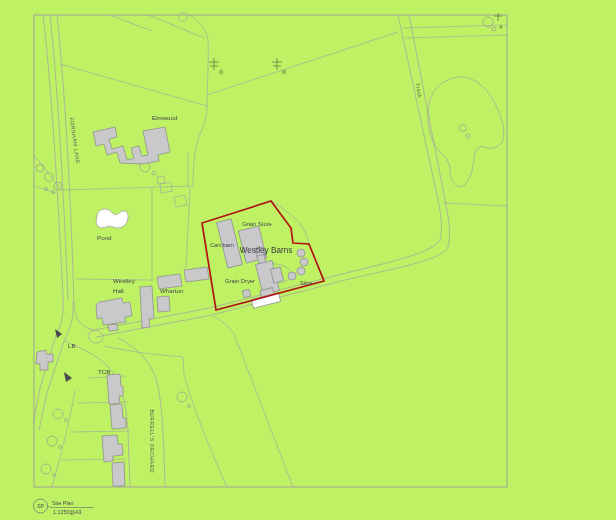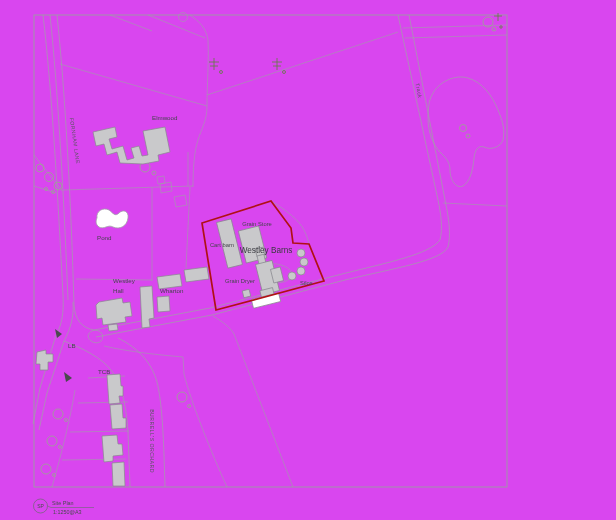--- a/index.html
+++ b/index.html
@@ -1,16 +1,16 @@
 <!DOCTYPE html>
 <html style="--site_boundary_color: #b01114; --building_fill: #c9c9cb; --building_stroke: #88888e; --line_color: #a0a0a6; --frame_line: #9c9ca2; --tree_color: #98a88e; --conifer_color: #5f7f3f; --label_color: #45454d;"><head>
 <meta charset="utf-8">
 <style>
   html,body{margin:0;padding:0;background:#ffffff;}
-  #page{position:relative;width:616px;height:520px;background:#d946ef;overflow:hidden;
+  #page{position:relative;width:616px;height:520px;background:#bef264;overflow:hidden;
         font-family:"Liberation Sans",sans-serif;}
   svg{position:absolute;left:0;top:0;}
   .frame{fill:none;stroke:var(--frame_line,#9c9ca2);stroke-width:0.9;}
   .fline{fill:none;stroke:var(--line_color,#a0a0a6);stroke-width:0.6;}
   .road{fill:none;stroke:var(--line_color,#a0a0a6);stroke-width:0.7;}
   .bldg{fill:var(--building_fill,#c9c9cb);stroke:var(--building_stroke,#88888e);stroke-width:0.7;}
   .bldg-open{fill:#ffffff;stroke:var(--building_stroke,#88888e);stroke-width:0.7;}
   .water{fill:#ffffff;stroke:var(--line_color,#a0a0a6);stroke-width:0.8;}
   .wood{fill:none;stroke:var(--line_color,#a0a0a6);stroke-width:0.7;}
   .tree{fill:none;stroke:var(--tree_color,#98a88e);stroke-width:0.8;}

